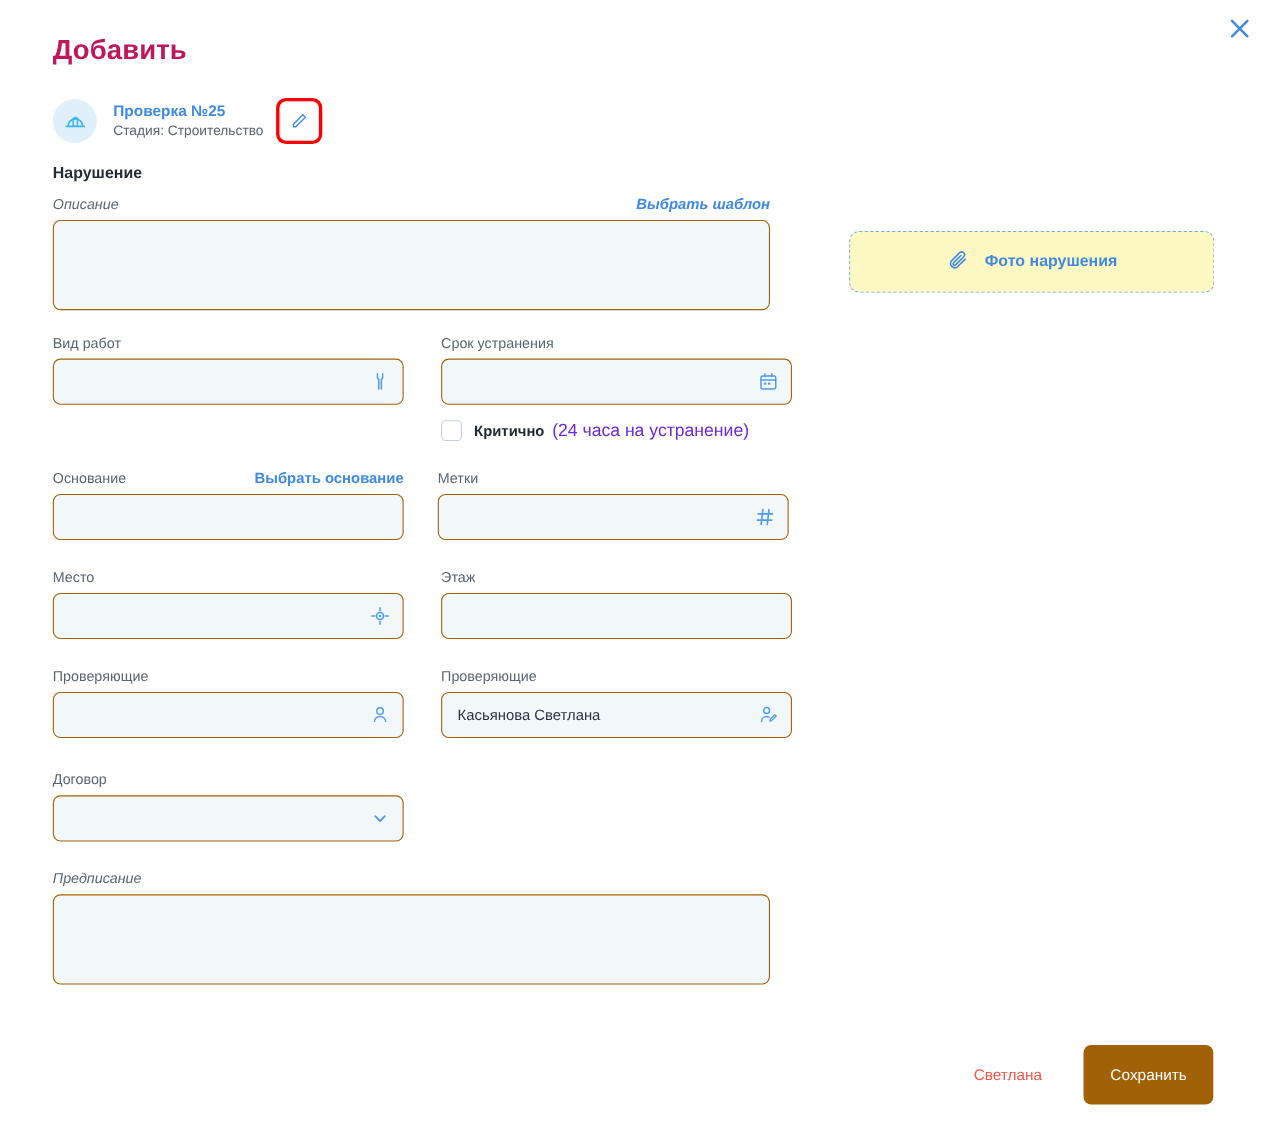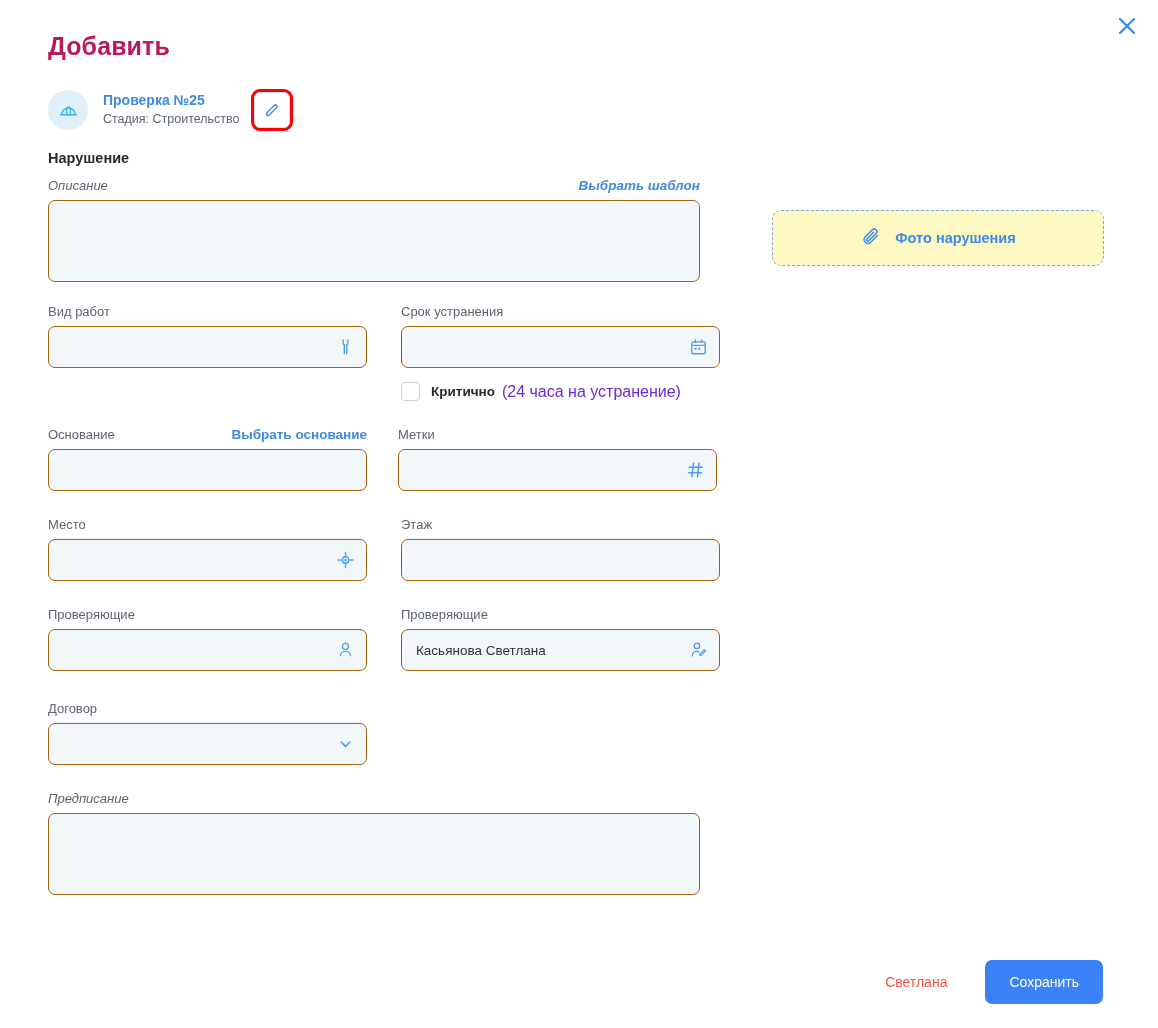--- a/index.html
+++ b/index.html
@@ -203,27 +203,27 @@
     font-size: 14px;
     color: #f0564a;
     background: none;
     border: none;
     padding: 10px 16px;
     cursor: pointer;
     font-family: inherit;
   }
   .btn-save {
     margin-left: 22px;
-    background: #3b82f6;
+    background: #a16207;
     color: #ffffff;
     font-size: 14px;
     border: none;
     border-radius: 7px;
     padding: 0 24px;
-    height: 44px;
+    height: 54px;
     cursor: pointer;
     font-family: inherit;
   }
 </style>
 </head>
 <body>
 
 <div class="dialog">
 
   <div class="close-btn">

